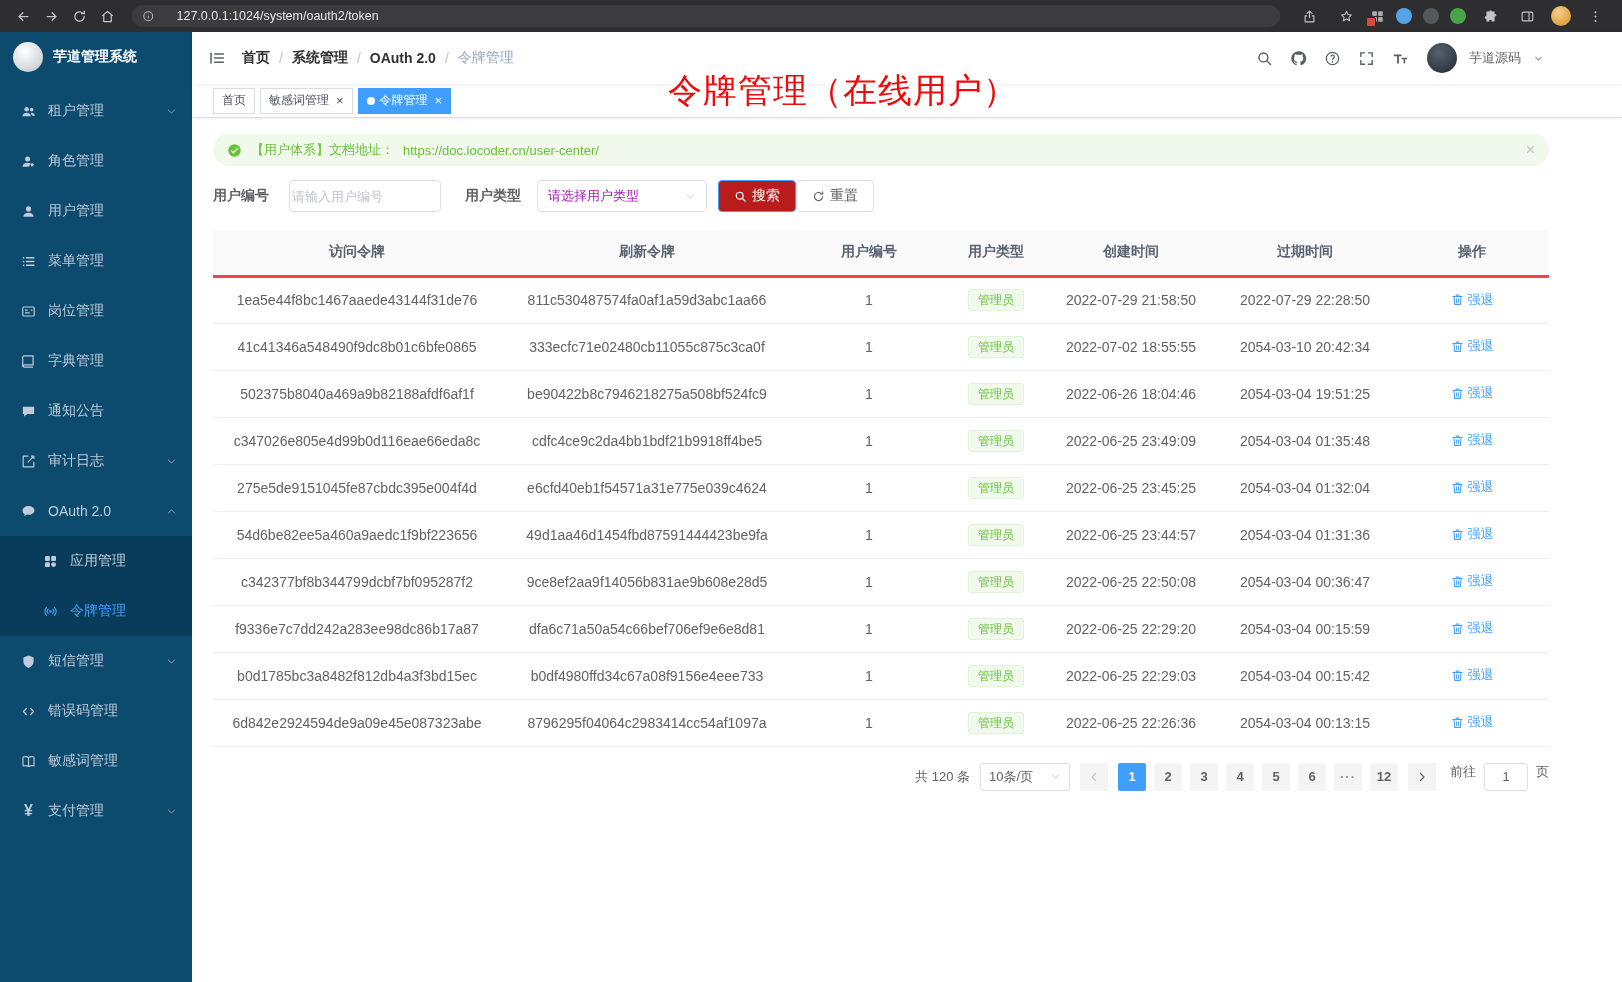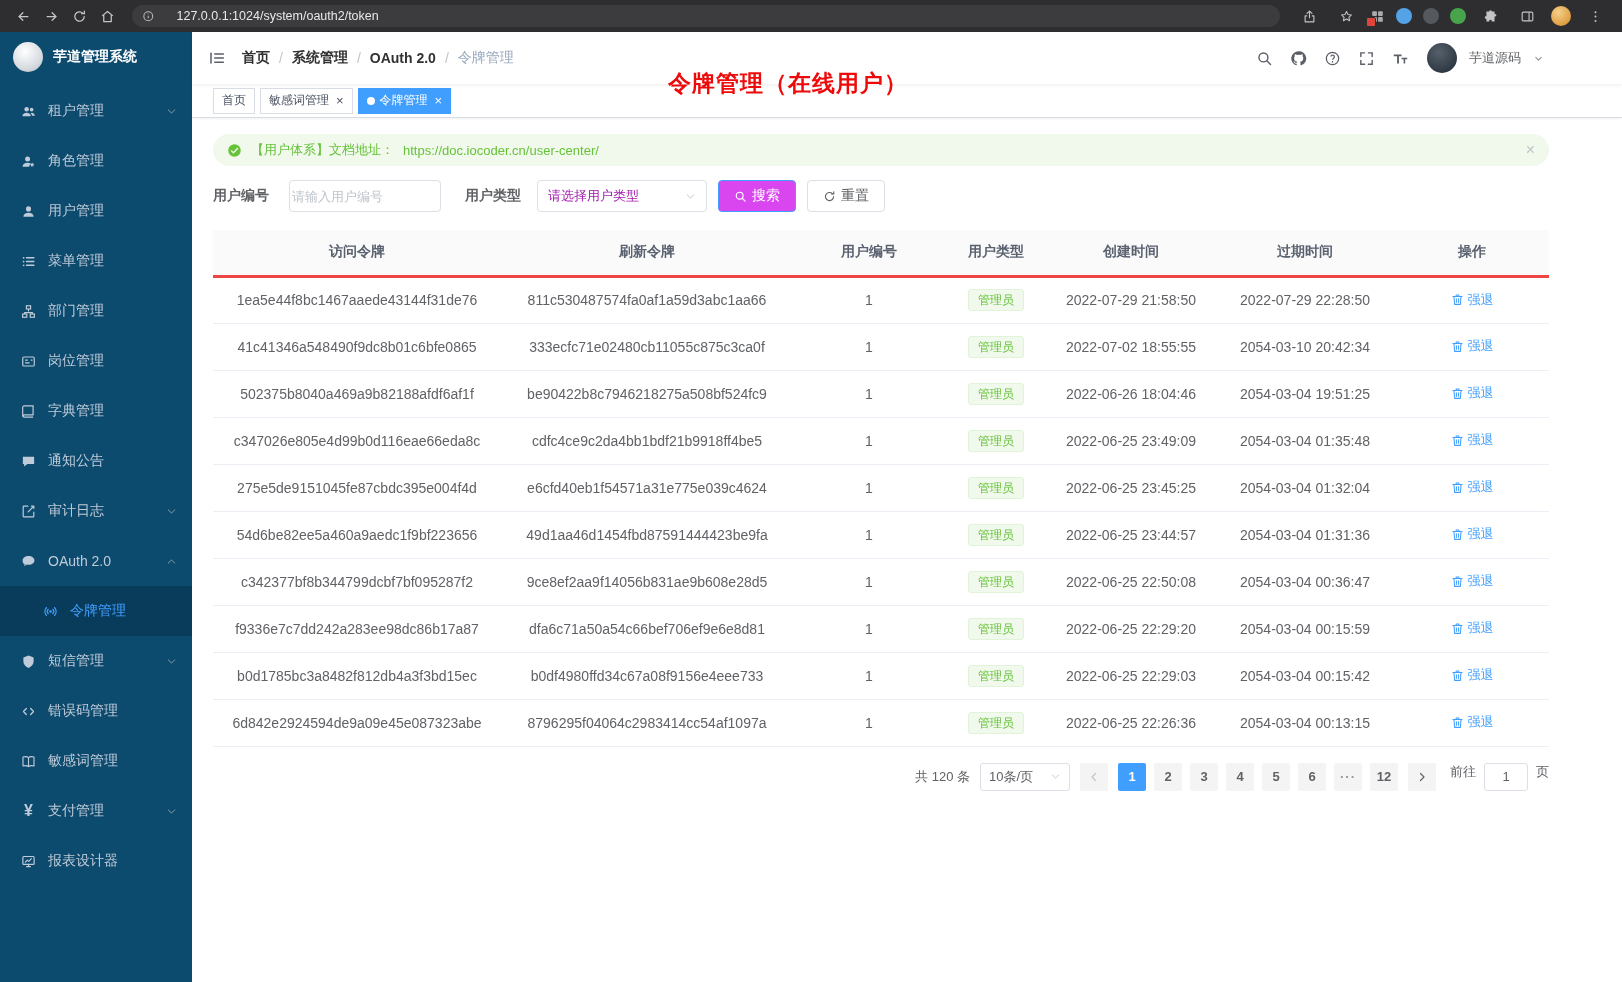--- a/index.html
+++ b/index.html
@@ -83,21 +83,21 @@
 .filters{margin-top:14px;display:flex;align-items:center}
 .f-label{font-size:14px;color:#606266;font-weight:700;margin-right:20px;white-space:nowrap}
 .f-label.second{margin-left:24px;margin-right:16px}
 .f-input{width:152px;height:32px;border:1px solid #dcdfe6;border-radius:4px;padding:0 2px;font-size:13px;color:#606266}
 .f-input::placeholder{color:#bfc4cc}
 .f-select{width:170px;height:32px;border:1px solid #dcdfe6;border-radius:4px;padding:0 10px;display:flex;align-items:center;justify-content:space-between;cursor:pointer;background:#fff}
 .f-placeholder{font-size:13px;color:#a21caf}
 .f-caret{display:flex;color:#c0c4cc}
 .f-caret svg{width:11px;height:11px}
 .btn{height:32px;display:inline-flex;align-items:center;gap:5px;padding:0 15px;border-radius:4px;border:1px solid #dcdfe6;background:#fff;color:#606266;font-size:14px;cursor:pointer;font-family:inherit;white-space:nowrap}
-.btn.primary{background:#d946ef;border-color:#409eff;color:#fff;margin-left:11px;margin-right:11px}
+.btn.primary{background:#b91c1c;border-color:#409eff;color:#fff;margin-left:11px;}
 .btn-ic{display:flex}
 .btn-ic svg{width:13px;height:13px}
 
 .data-table{width:100%;border-collapse:collapse;margin-top:18px;table-layout:fixed}
 .data-table th{height:46px;background:#fafafa;color:#5a6270;font-size:14px;font-weight:700;border-bottom:3px solid #ef4444;text-align:center}
 .data-table td{height:47px;border-bottom:1px solid #ebeef5;font-size:14px;color:#606266;text-align:center;white-space:nowrap;overflow:hidden}
 .tag-success{display:inline-block;padding:2px 9px;font-size:12px;line-height:16px;color:#67c23a;background:#f0f9eb;border:1px solid #e1f3d8;border-radius:3px}
 .action-link{color:#409eff;font-size:13px;display:inline-flex;align-items:center;gap:4px;cursor:pointer;text-decoration:none}
 .al-icon{display:flex}
 .al-icon svg{width:13px;height:13px}
@@ -106,21 +106,21 @@
 .pg-size{width:90px;height:28px;border:1px solid #dcdfe6;border-radius:3px;display:flex;align-items:center;justify-content:space-between;padding:0 8px;cursor:pointer;background:#fff}
 .pg-pages{display:flex;gap:8px}
 .pg-btn{min-width:28px;height:28px;padding:0 3px;background:#f4f4f5;border-radius:2px;display:inline-flex;align-items:center;justify-content:center;font-size:13px;font-weight:600;color:#606266;cursor:pointer}
 .pg-btn.active{background:#409eff;color:#fff}
 .pg-btn.more{color:#909399;letter-spacing:1px}
 .pg-btn.nav svg{width:12px;height:12px}
 .pg-btn.nav.disabled{color:#c0c4cc;cursor:default}
 .pg-goto{display:flex;align-items:flex-start;gap:8px;margin-left:4px}
 .pg-input{width:44px;height:28px;border:1px solid #dcdfe6;border-radius:3px;text-align:center;font-size:13px;color:#606266}
 
-.annotation{position:absolute;top:68px;left:668px;font-size:23px;font-weight:700;color:#ee0a0a;letter-spacing:1px;z-index:10;white-space:nowrap}
+.annotation{position:absolute;top:68px;left:668px;font-size:34px;font-weight:400;color:#ee0a0a;letter-spacing:1px;z-index:10;white-space:nowrap}
 </style>
 </head>
 <body>
 
 <div class="browser-bar">
   <span class="b-icon">
       <svg viewBox="0 0 24 24">
         <g fill="none" stroke="currentColor" stroke-width="2" stroke-linecap="round" stroke-linejoin="round">
           <path d="M19 12H5"></path>
           <path d="M11 6l-6 6 6 6"></path>
@@ -270,33 +270,20 @@
                 <circle cx="4.2" cy="18" r="1.4"></circle>
               </g>
             </svg>
           </span>
           <span class="mi-label">菜单管理</span>
         </div>
         <div class="menu-item">
           <span class="mi-icon">
             <svg viewBox="0 0 24 24">
               <g fill="none" stroke="currentColor" stroke-width="1.9">
-                <rect x="8.7" y="2.8" width="6.6" height="5.2"></rect>
-                <rect x="2.6" y="16" width="6.6" height="5.2"></rect>
-                <rect x="14.8" y="16" width="6.6" height="5.2"></rect>
-                <path d="M12 8v3.8M5.9 16v-2.2h12.2V16"></path>
-              </g>
-            </svg>
-          </span>
-          <span class="mi-label">部门管理</span>
-        </div>
-        <div class="menu-item">
-          <span class="mi-icon">
-            <svg viewBox="0 0 24 24">
-              <g fill="none" stroke="currentColor" stroke-width="1.9">
                 <rect x="2.8" y="4.8" width="18.4" height="14.4" rx="1.8"></rect>
                 <path d="M6.6 9.7h4.2M6.6 14.3h7.2M15.6 9.7h2.8"></path>
               </g>
             </svg>
           </span>
           <span class="mi-label">岗位管理</span>
         </div>
         <div class="menu-item">
           <span class="mi-icon">
             <svg viewBox="0 0 24 24">
@@ -339,20 +326,31 @@
             </svg>
           </span>
           <span class="mi-label">OAuth 2.0</span>
           <span class="mi-chevron up">
             <svg viewBox="0 0 24 24">
               <path d="M5 8.5l7 7 7-7" fill="none" stroke="currentColor" stroke-width="2" stroke-linecap="round" stroke-linejoin="round"></path>
             </svg>
           </span>
         </div>
         <div class="submenu">
+          <div class="menu-item sub">
+            <span class="mi-icon">
+              <svg viewBox="0 0 24 24" fill="currentColor">
+                <rect x="3.2" y="3.2" width="7.8" height="7.8" rx="1.5"></rect>
+                <rect x="13" y="3.2" width="7.8" height="7.8" rx="1.5"></rect>
+                <rect x="3.2" y="13" width="7.8" height="7.8" rx="1.5"></rect>
+                <rect x="13" y="13" width="7.8" height="7.8" rx="3.9"></rect>
+              </svg>
+            </span>
+            <span class="mi-label">应用管理</span>
+          </div>
           <div class="menu-item sub active">
             <span class="mi-icon">
               <svg viewBox="0 0 24 24">
                 <circle cx="12" cy="12" r="2.1" fill="currentColor"></circle>
                 <g fill="none" stroke="currentColor" stroke-width="1.8" stroke-linecap="round">
                   <path d="M8.4 15.6a5.1 5.1 0 0 1 0-7.2M15.6 8.4a5.1 5.1 0 0 1 0 7.2"></path>
                   <path d="M5.6 18.4a9.1 9.1 0 0 1 0-12.8M18.4 5.6a9.1 9.1 0 0 1 0 12.8"></path>
                 </g>
               </svg>
             </span>
@@ -396,32 +394,20 @@
         <div class="menu-item">
           <span class="mi-icon">
             <span class="yen-glyph">¥</span>
           </span>
           <span class="mi-label">支付管理</span>
           <span class="mi-chevron">
             <svg viewBox="0 0 24 24">
               <path d="M5 8.5l7 7 7-7" fill="none" stroke="currentColor" stroke-width="2" stroke-linecap="round" stroke-linejoin="round"></path>
             </svg>
           </span>
-        </div>
-        <div class="menu-item">
-          <span class="mi-icon">
-            <svg viewBox="0 0 24 24">
-              <g fill="none" stroke="currentColor" stroke-width="1.9" stroke-linecap="round" stroke-linejoin="round">
-                <rect x="3" y="4" width="18" height="12.5" rx="1.5"></rect>
-                <path d="M7 13l3-3.2 2.4 2 4.2-4.3"></path>
-                <path d="M9 20.3h6M12 16.5v3.8"></path>
-              </g>
-            </svg>
-          </span>
-          <span class="mi-label">报表设计器</span>
         </div>
       </nav>
   </aside>
 
   <div class="main">
     <header class="navbar">
       <span class="hamburger">
           <svg viewBox="0 0 24 24">
             <g fill="none" stroke="currentColor" stroke-width="2" stroke-linecap="round">
               <path d="M4 5.5v13"></path>

